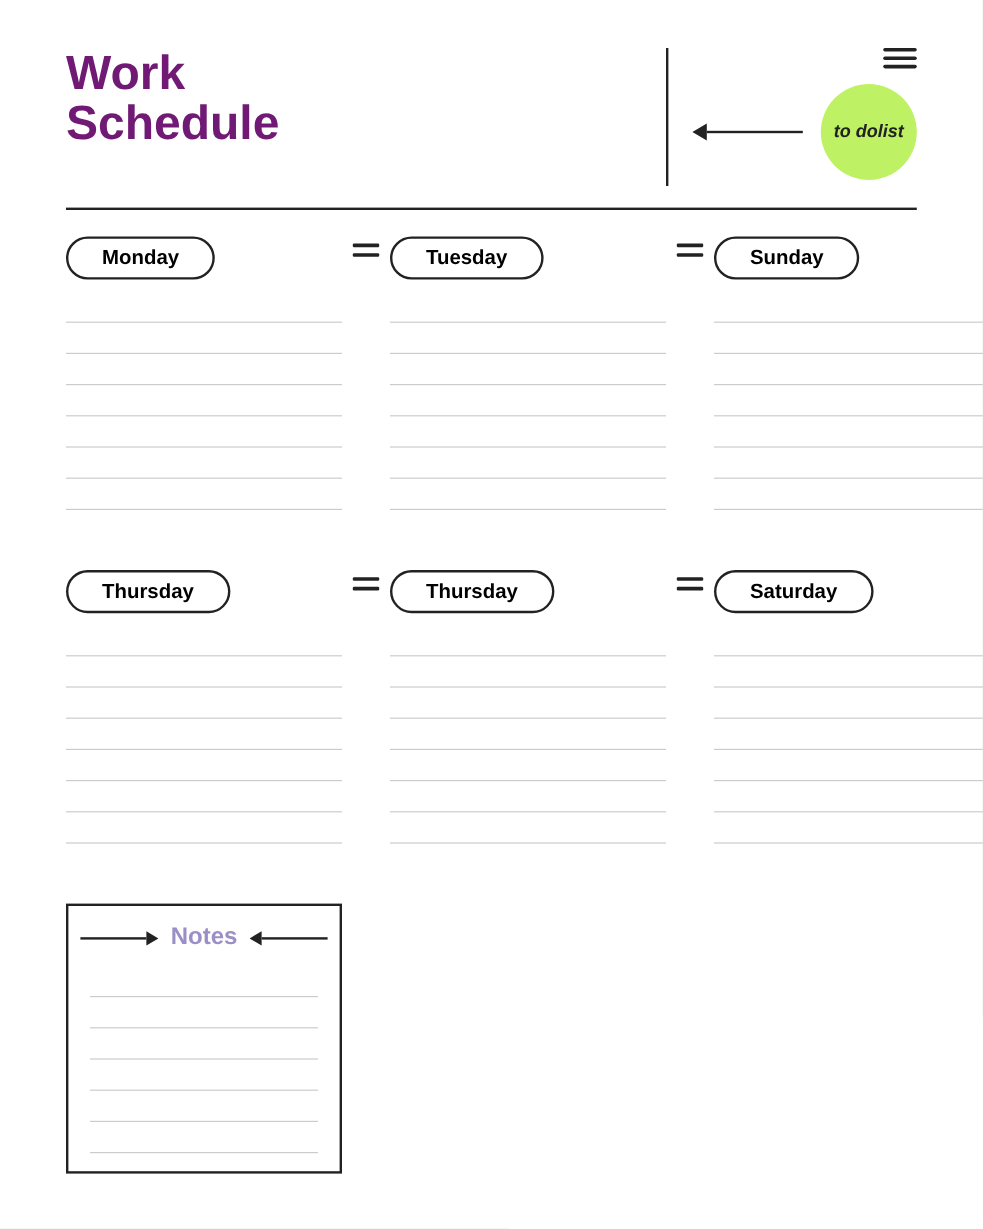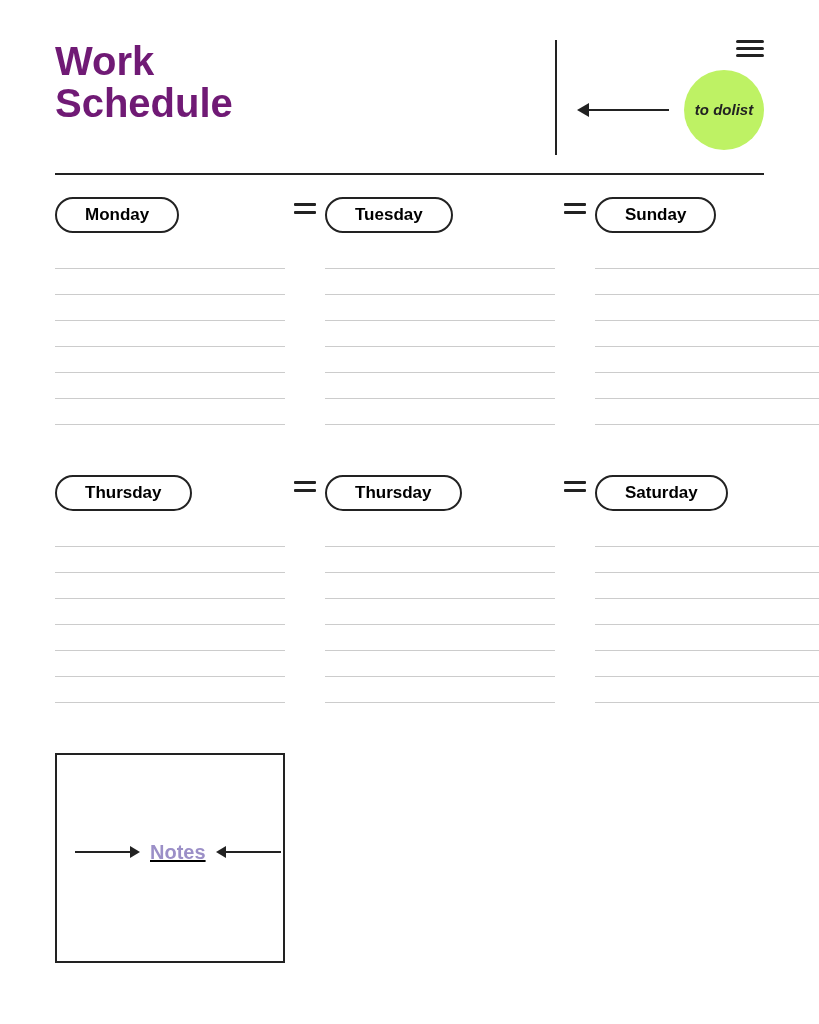--- a/index.html
+++ b/index.html
@@ -191,22 +191,21 @@
       gap: 20px;
       align-items: start;
     }
 
     .notes-box {
       border: 2px solid #222;
       min-height: 210px;
       padding: 15px 18px;
       position: relative;
       display: flex;
-      flex-direction: row;
-      text-decoration: underline;
+      flex-direction: column;
     }
 
     .notes-header {
       display: flex;
       align-items: center;
       justify-content: center;
       gap: 10px;
       margin-bottom: 12px;
     }
 

